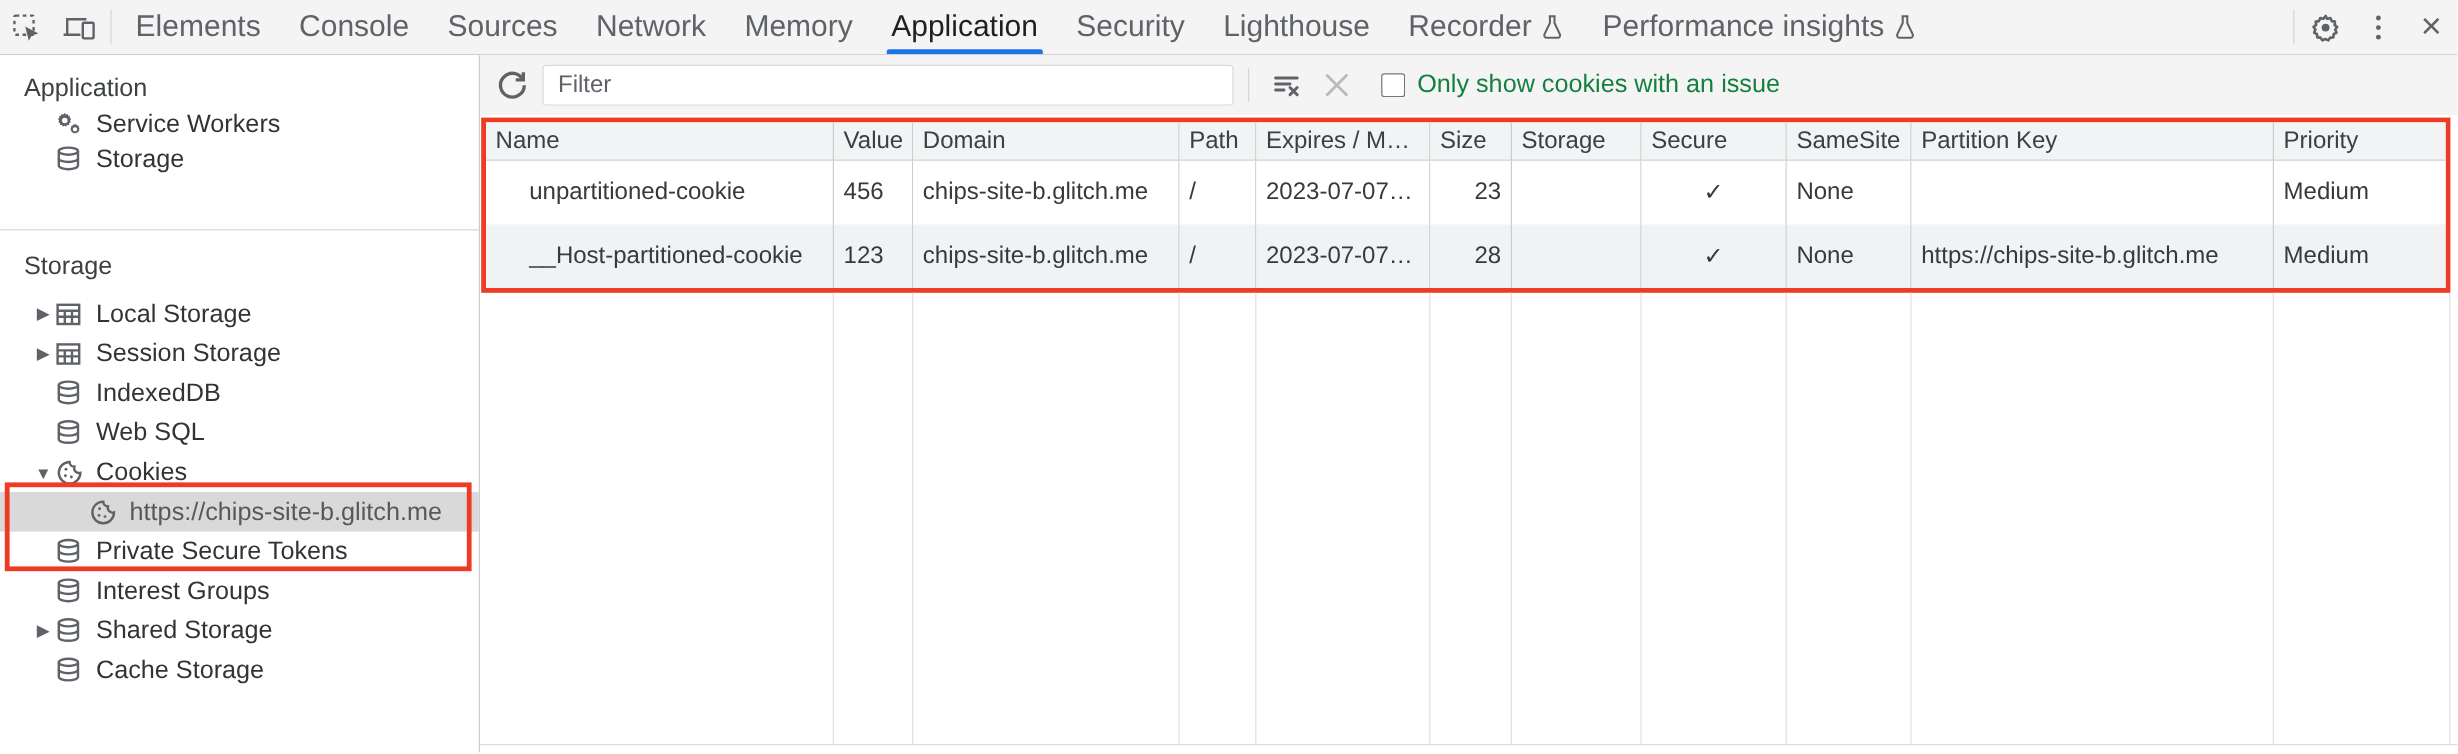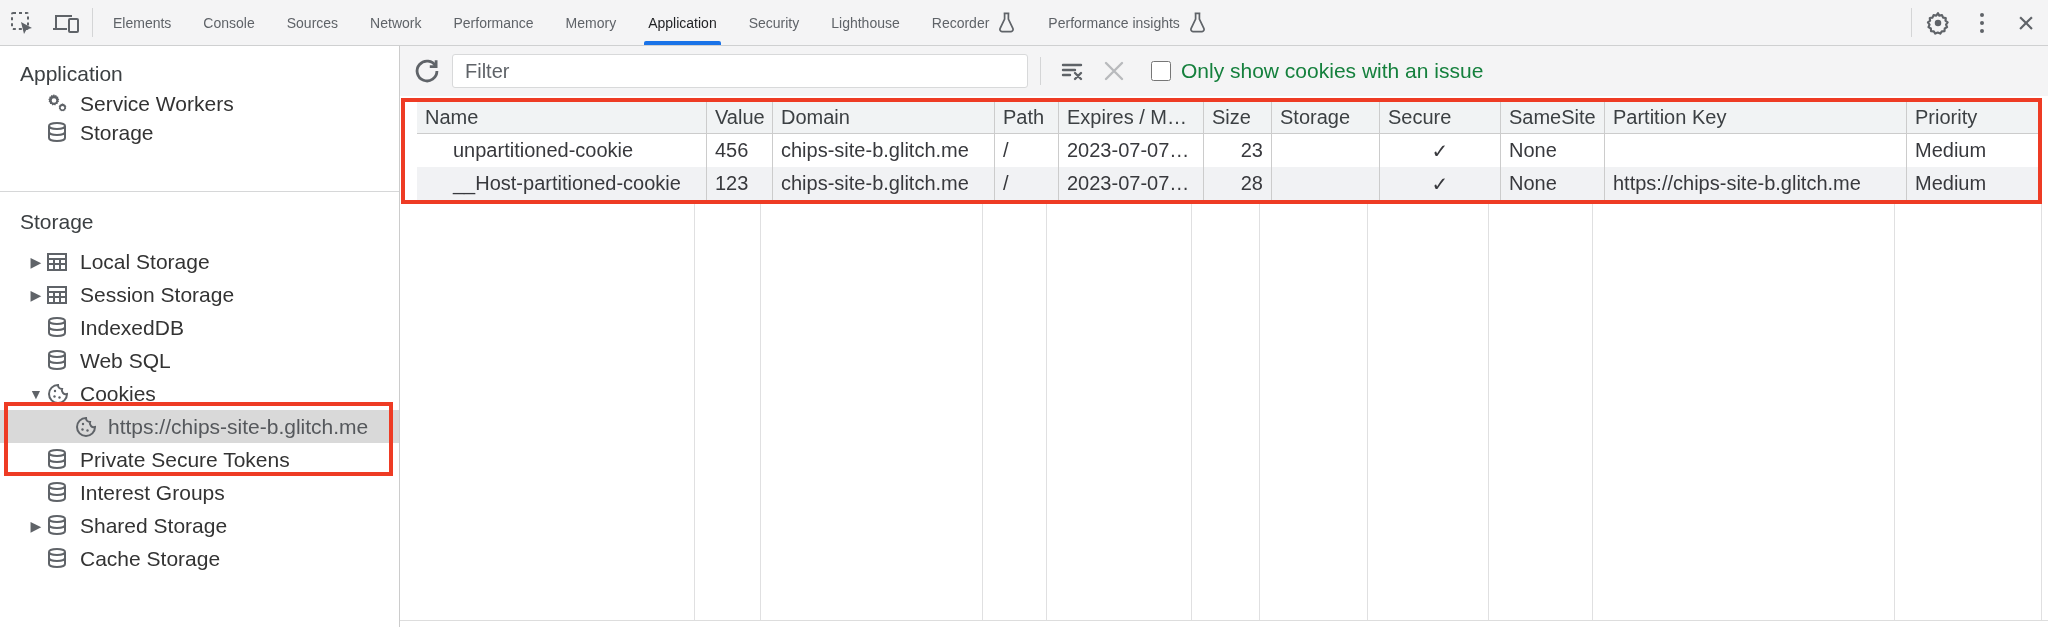--- a/index.html
+++ b/index.html
@@ -16,21 +16,21 @@
     display:flex; align-items:stretch; color:#5f6368;
   }
   .icon-btn {
     width:44px; display:flex; align-items:center; justify-content:center;
     color:#5f6368; flex:0 0 auto;
   }
   .vsep { width:1px; background:#d4d5d6; margin:8px 4px; flex:0 0 auto; }
   .tabs { display:flex; align-items:stretch; }
   .tab {
     display:flex; align-items:center; gap:8px; padding:0 16px;
-    font-size:14px; position:relative; white-space:nowrap; cursor:default;
+    font-size:25px; position:relative; white-space:nowrap; cursor:default;
   }
   .tab.active { color:#1f2023; }
   .tab.active::after {
     content:""; position:absolute; left:12px; right:12px; bottom:0;
     height:4px; background:#1a73e8; border-radius:2px 2px 0 0;
   }
   .topbar-right { margin-left:auto; display:flex; align-items:stretch; }
   .kebab { display:flex; flex-direction:column; gap:4px; }
   .kebab i { width:4px; height:4px; border-radius:50%; background:#5f6368; }
   .close-x { font-size:30px; line-height:1; color:#5f6368; font-weight:400; }
@@ -74,28 +74,28 @@
   .tool-sep { width:1px; height:28px; background:#d4d5d6; margin:0 10px 0 12px; }
   .tool-icon { width:42px; display:flex; justify-content:center; color:#5f6368; }
   .tool-icon.disabled { color:#b8babd; }
   .issue-check { width:20px; height:20px; accent-color:#fff; margin-left:16px; }
   .issue-label { font-size:21px; color:#15803d; margin-left:10px; white-space:nowrap; }
 
   
   .red-box {
     margin:2px 6px 0 1px; border:4px solid #ee3b24; background:#fff;
   }
-  .cgrid { display:grid; grid-template-columns:290px 66px 222px 64px 145px 68px 108px 121px 104px 302px 1fr;padding-left:12px; }
+  .cgrid { display:grid; grid-template-columns:290px 66px 222px 64px 145px 68px 108px 121px 104px 302px 1fr; }
   .cgrid > div {
     border-right:1px solid #ccc; padding:0 8px; display:flex; align-items:center;
     font-size:20px; white-space:nowrap; overflow:hidden;
   }
   .cgrid > div:nth-child(11n) { border-right:none; }
   .hdr > div { height:32px; background:#f1f3f4; border-bottom:1px solid #ccc; color:#3c4043; }
-  .row > div { height:33px; color:#38393d; }
+  .row > div { height:53px; color:#38393d; }
   .row.odd > div { background:#fff; }
   .row.even > div { background:#f1f2f4; }
   .cell-name { padding-left:36px !important; }
   .cell-right { justify-content:flex-end; }
   .cell-center { justify-content:center; }
 
   .empty-grid {
     flex:1; display:grid; padding-left:5px;
     grid-template-columns:290px 66px 222px 64px 145px 68px 108px 121px 104px 302px 1fr;
     margin-right:6px;
@@ -133,23 +133,20 @@
         <span>Elements</span>
       </div>
     <div class="tab">
         <span>Console</span>
       </div>
     <div class="tab">
         <span>Sources</span>
       </div>
     <div class="tab">
         <span>Network</span>
-      </div>
-    <div class="tab">
-        <span>Performance</span>
       </div>
     <div class="tab">
         <span>Memory</span>
       </div>
     <div class="tab active">
         <span>Application</span>
       </div>
     <div class="tab">
         <span>Security</span>
       </div>

